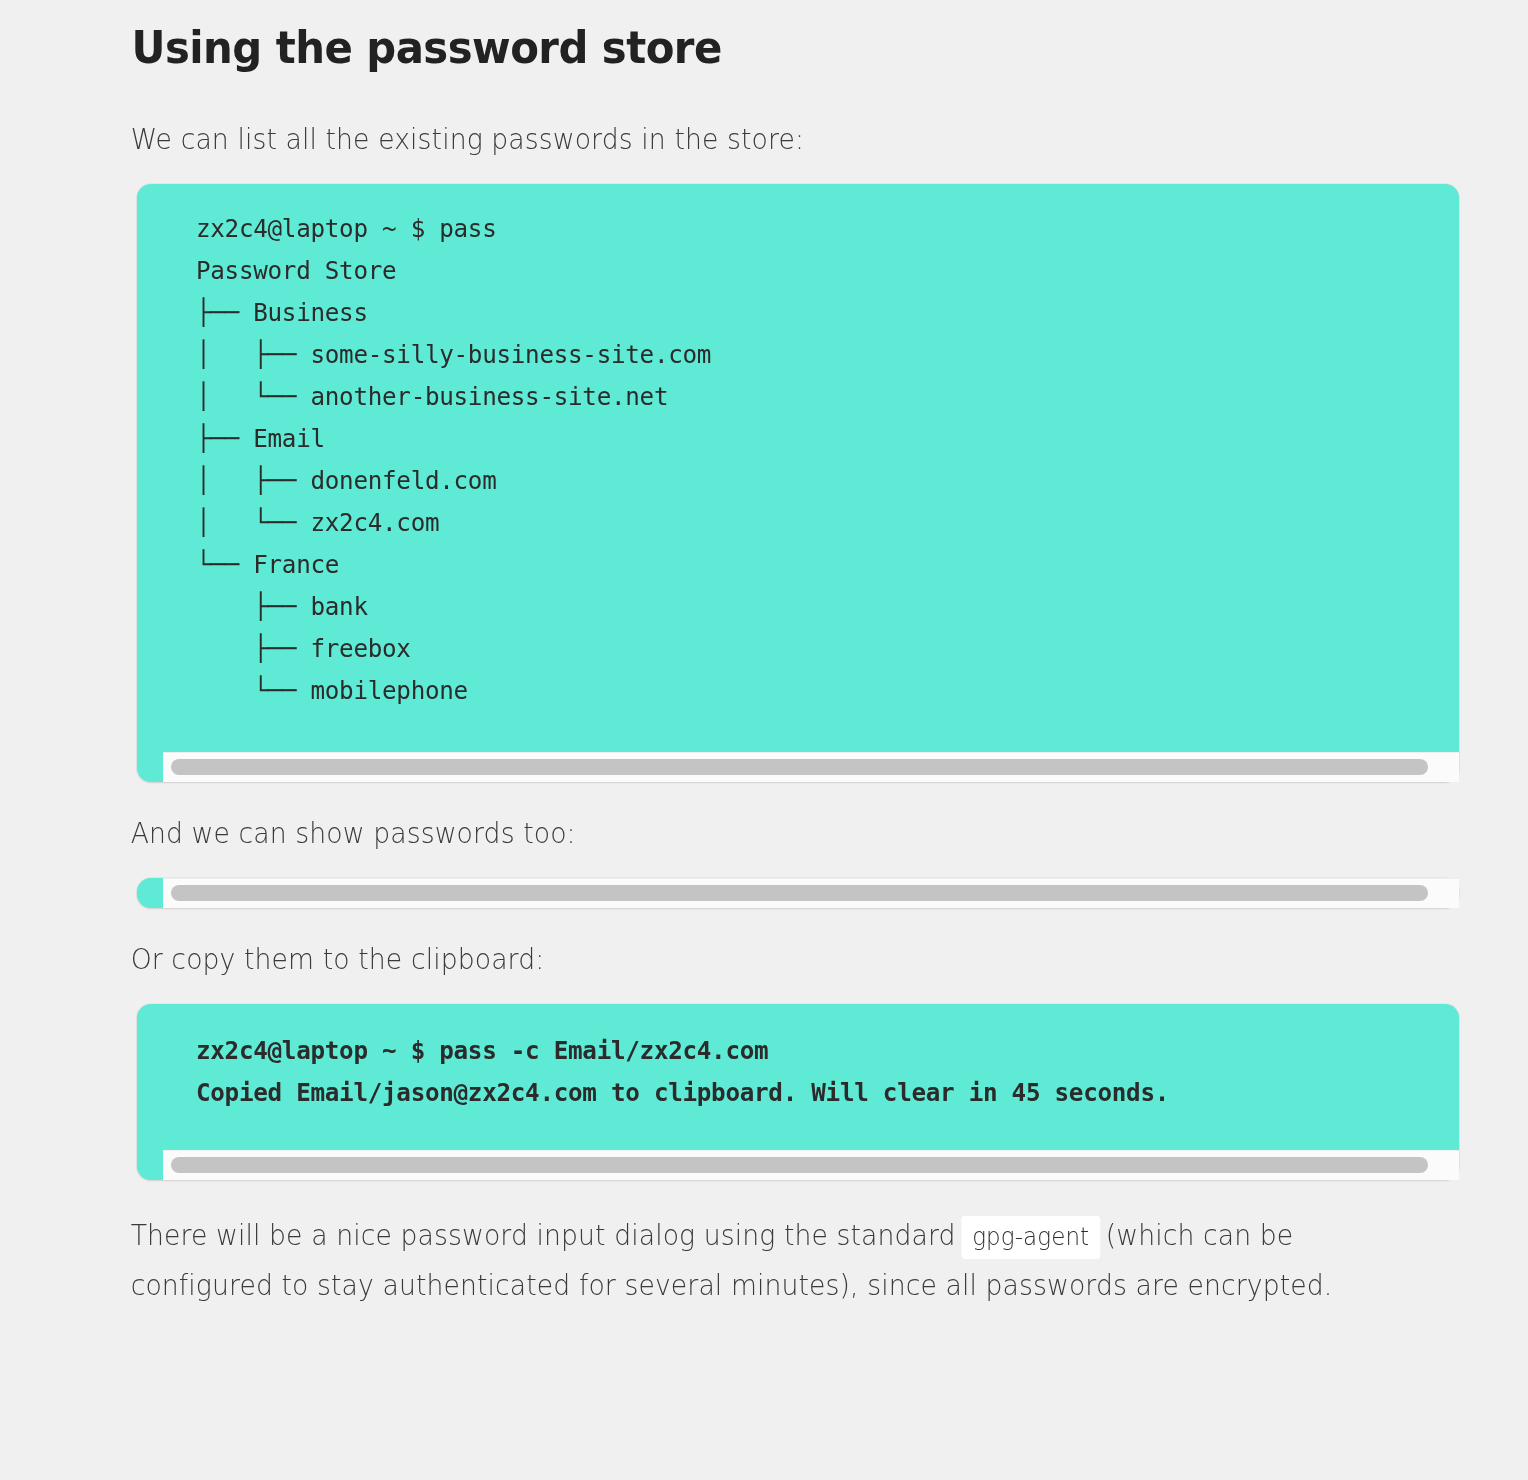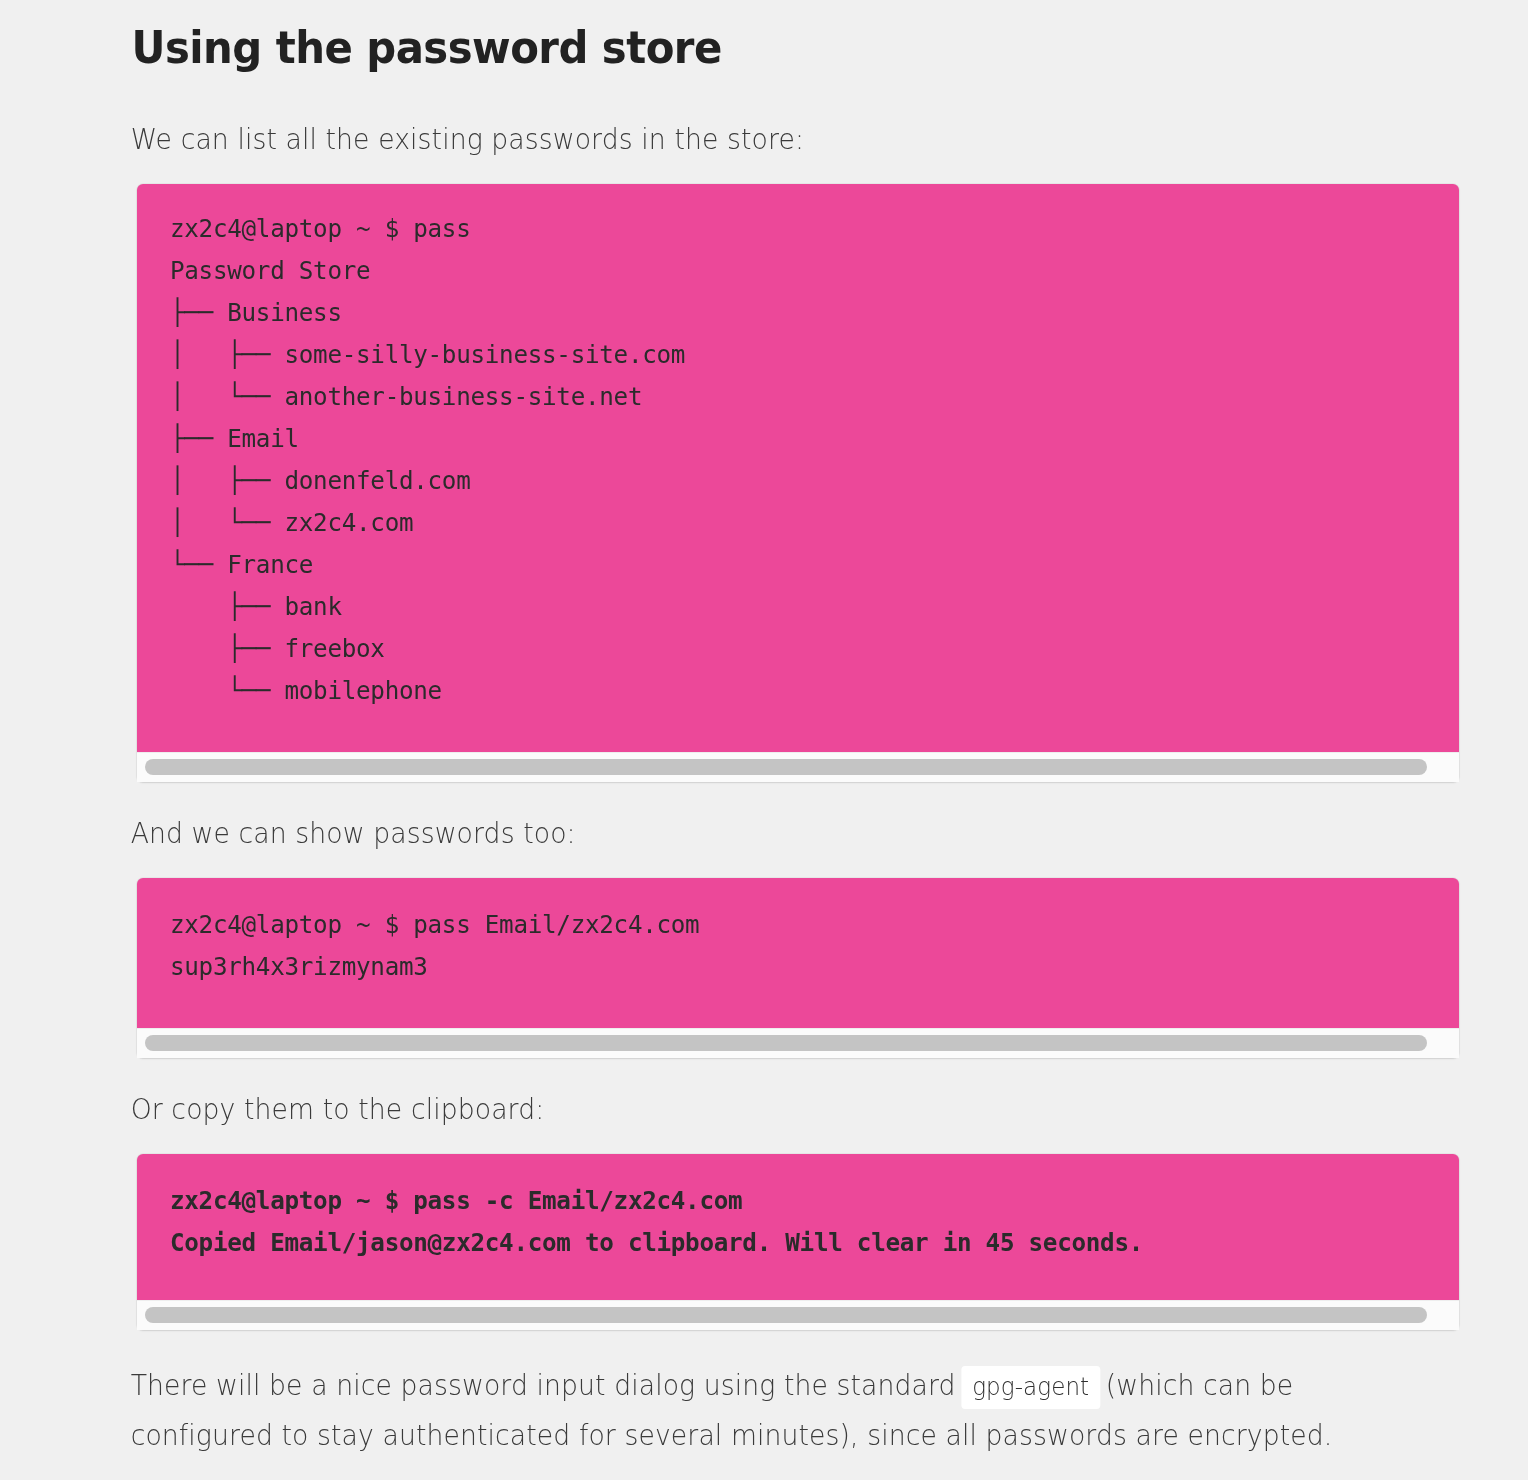--- a/index.html
+++ b/index.html
@@ -47,25 +47,26 @@
     letter-spacing: 0.1px;
   }
   .p-intro { padding-top: 41px; }
   .p-show  { padding-top: 27px; }
   .p-copy  { padding-top: 27px; }
   .p-final { padding-top: 31px; }
 
   .codeblock {
     margin: 21px 0 0 91px;
     width: 1322px;
-    background: #ec4899;
-    border-radius: 6px;
+    background: #5eead4;
+    border-radius: 14px;
     box-shadow: 0 1px 2px rgba(0,0,0,0.10), 0 0 0 1px rgba(0,0,0,0.035);
     position: relative;
     box-sizing: border-box;
+    padding-left: 26px;
   }
   .code-body {
     padding: 24px 0 22px 33px;
     overflow: hidden;
   }
   pre.code-text {
     margin: 0;
     font-family: "DejaVu Sans Mono", monospace;
     font-size: 25px;
     line-height: 42px;
@@ -133,24 +134,20 @@
     └── mobilephone</pre>
     </div>
     <div class="scroll-track">
       <div class="scroll-thumb"></div>
     </div>
   </div>
 
   <p class="para p-show">And we can show passwords too:</p>
 
   <div class="codeblock cb2">
-    <div class="code-body">
-      <pre class="code-text">zx2c4@laptop ~ $ pass Email/zx2c4.com
-sup3rh4x3rizmynam3</pre>
-    </div>
     <div class="scroll-track">
       <div class="scroll-thumb"></div>
     </div>
   </div>
 
   <p class="para p-copy">Or copy them to the clipboard:</p>
 
   <div class="codeblock cb3">
     <div class="code-body">
       <pre class="code-text">zx2c4@laptop ~ $ pass -c Email/zx2c4.com

